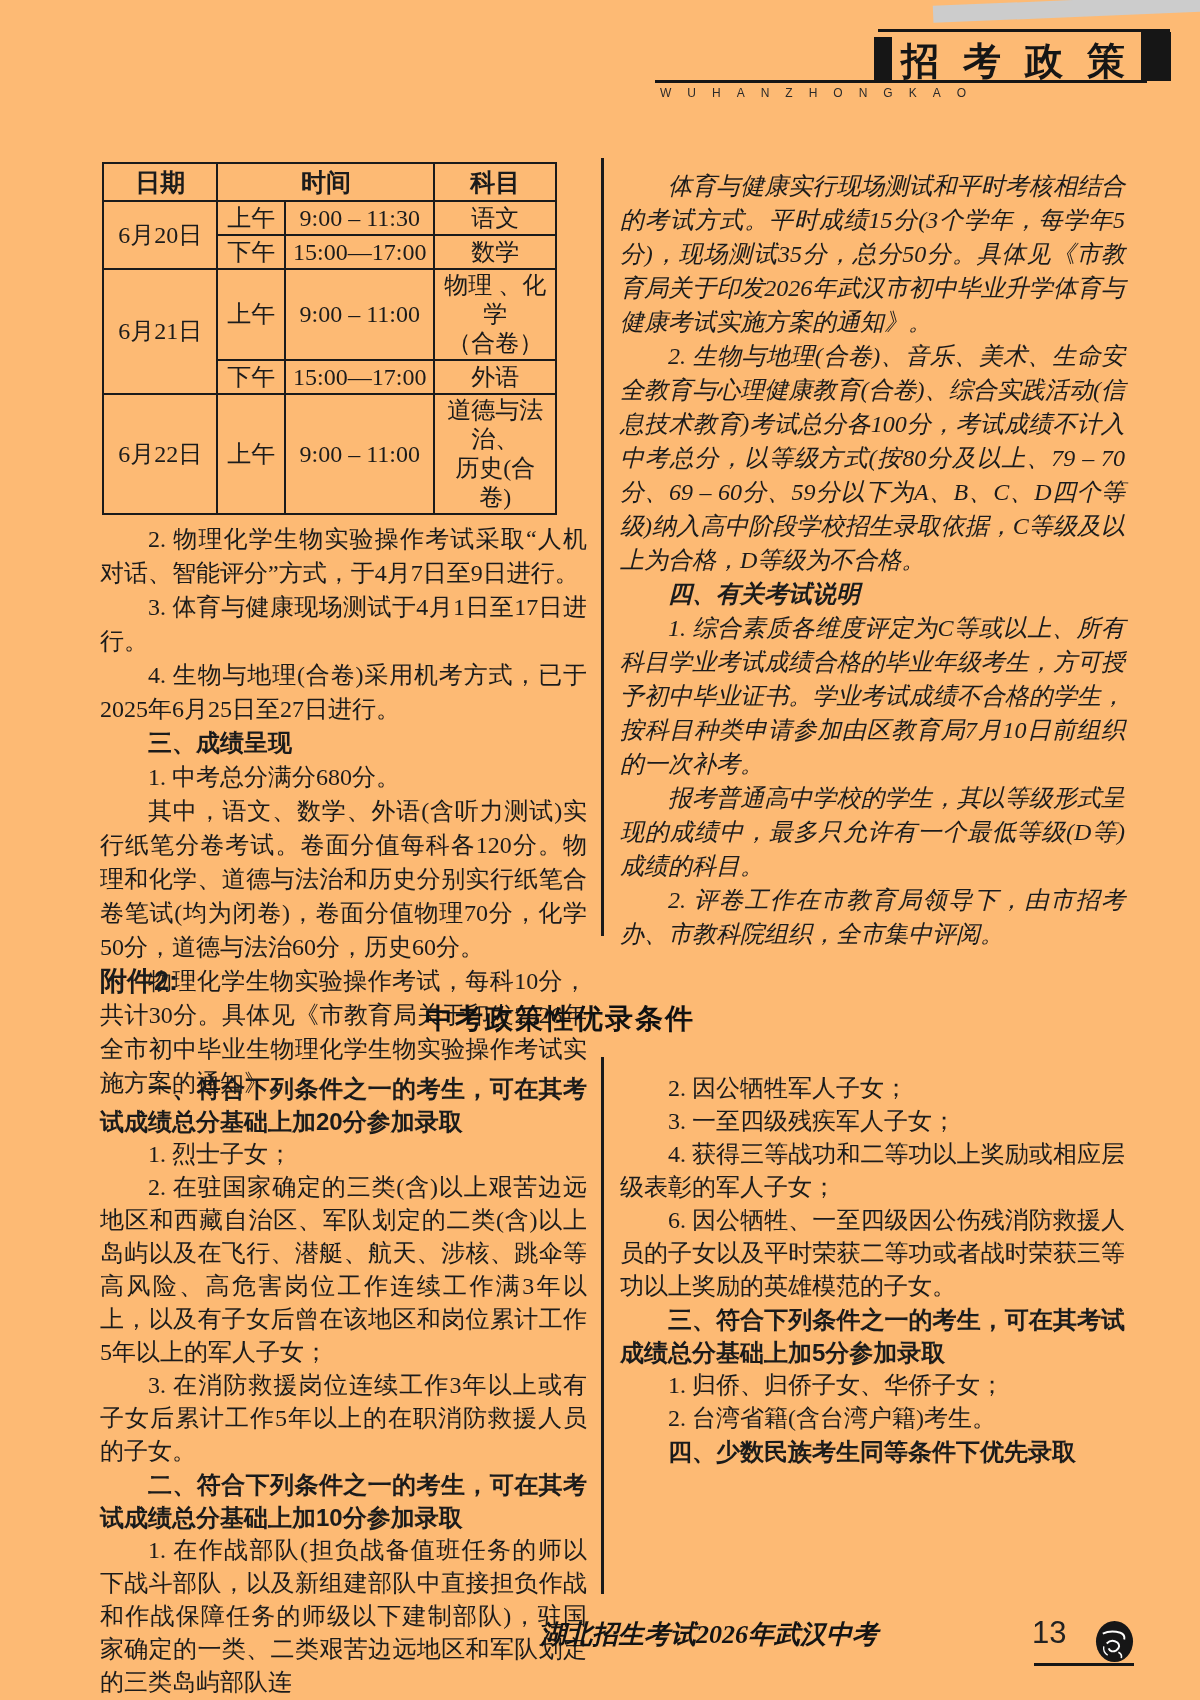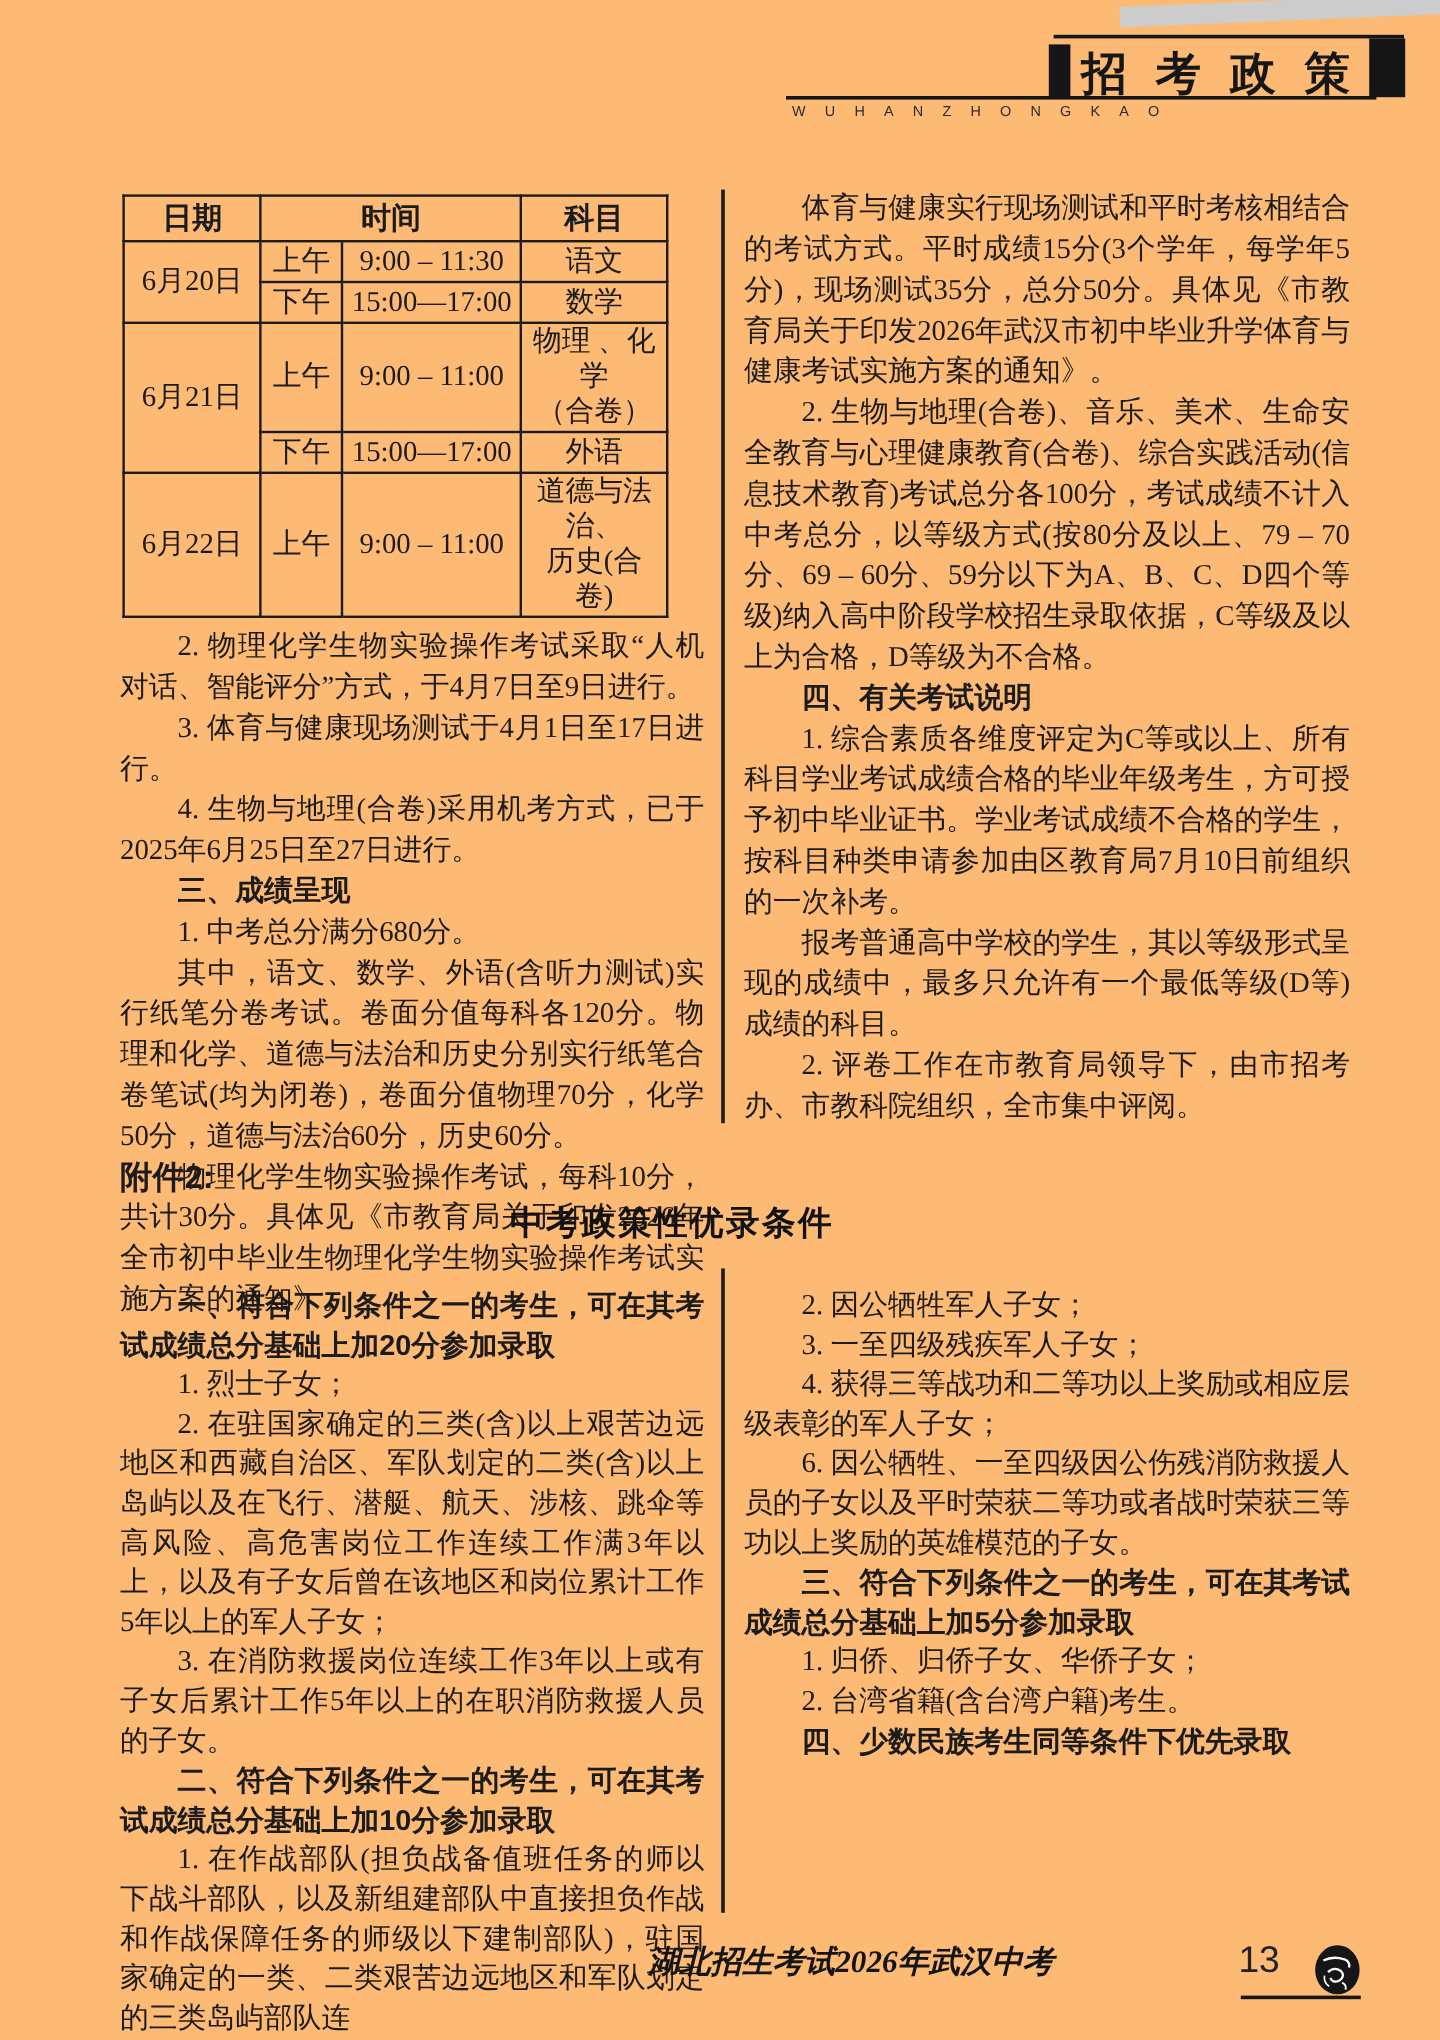--- a/index.html
+++ b/index.html
@@ -17,21 +17,21 @@
   .hdr-title { position:absolute; left:901px; top:36px; width:260px; white-space:nowrap;
     font-family:"Liberation Sans","DejaVu Sans",sans-serif; font-weight:bold;
     font-size:38px; letter-spacing:24px; color:#161616; }
   .hdr-botline { position:absolute; left:655px; top:80px; width:492px; height:3px; background:#161616; }
   .hdr-letters { position:absolute; left:660px; top:86px; white-space:nowrap;
     font-family:"Liberation Sans","DejaVu Sans",sans-serif; font-size:12px;
     letter-spacing:16px; color:#2a2a2a; }
   
   .col { position:absolute; text-align:justify; font-size:24px; line-height:34px; }
   .col-tl { left:100px; top:160px; width:487px; }
-  .col-tr { left:620px; top:157px; width:505px; }
+  .col-tr { left:620px; top:169px; width:505px;font-style:italic; }
   .col-bl { left:100px; top:1072px; width:487px; line-height:33px; }
   .col-br { left:620px; top:1072px; width:505px; line-height:33px; }
   .divider { position:absolute; width:3px; background:#1b1b1b; }
   .divider-top { left:601px; top:158px; height:778px; }
   .divider-bottom { left:601px; top:1057px; height:537px; }
   .para { margin:0; text-indent:2em; }
   .para.noindent { text-indent:0; }
   .para.heading { font-family:"Liberation Sans","DejaVu Sans",sans-serif; font-weight:bold; }
   
   .exam-table { border-collapse:collapse; width:455px; margin:2px 0 7px 2px;

